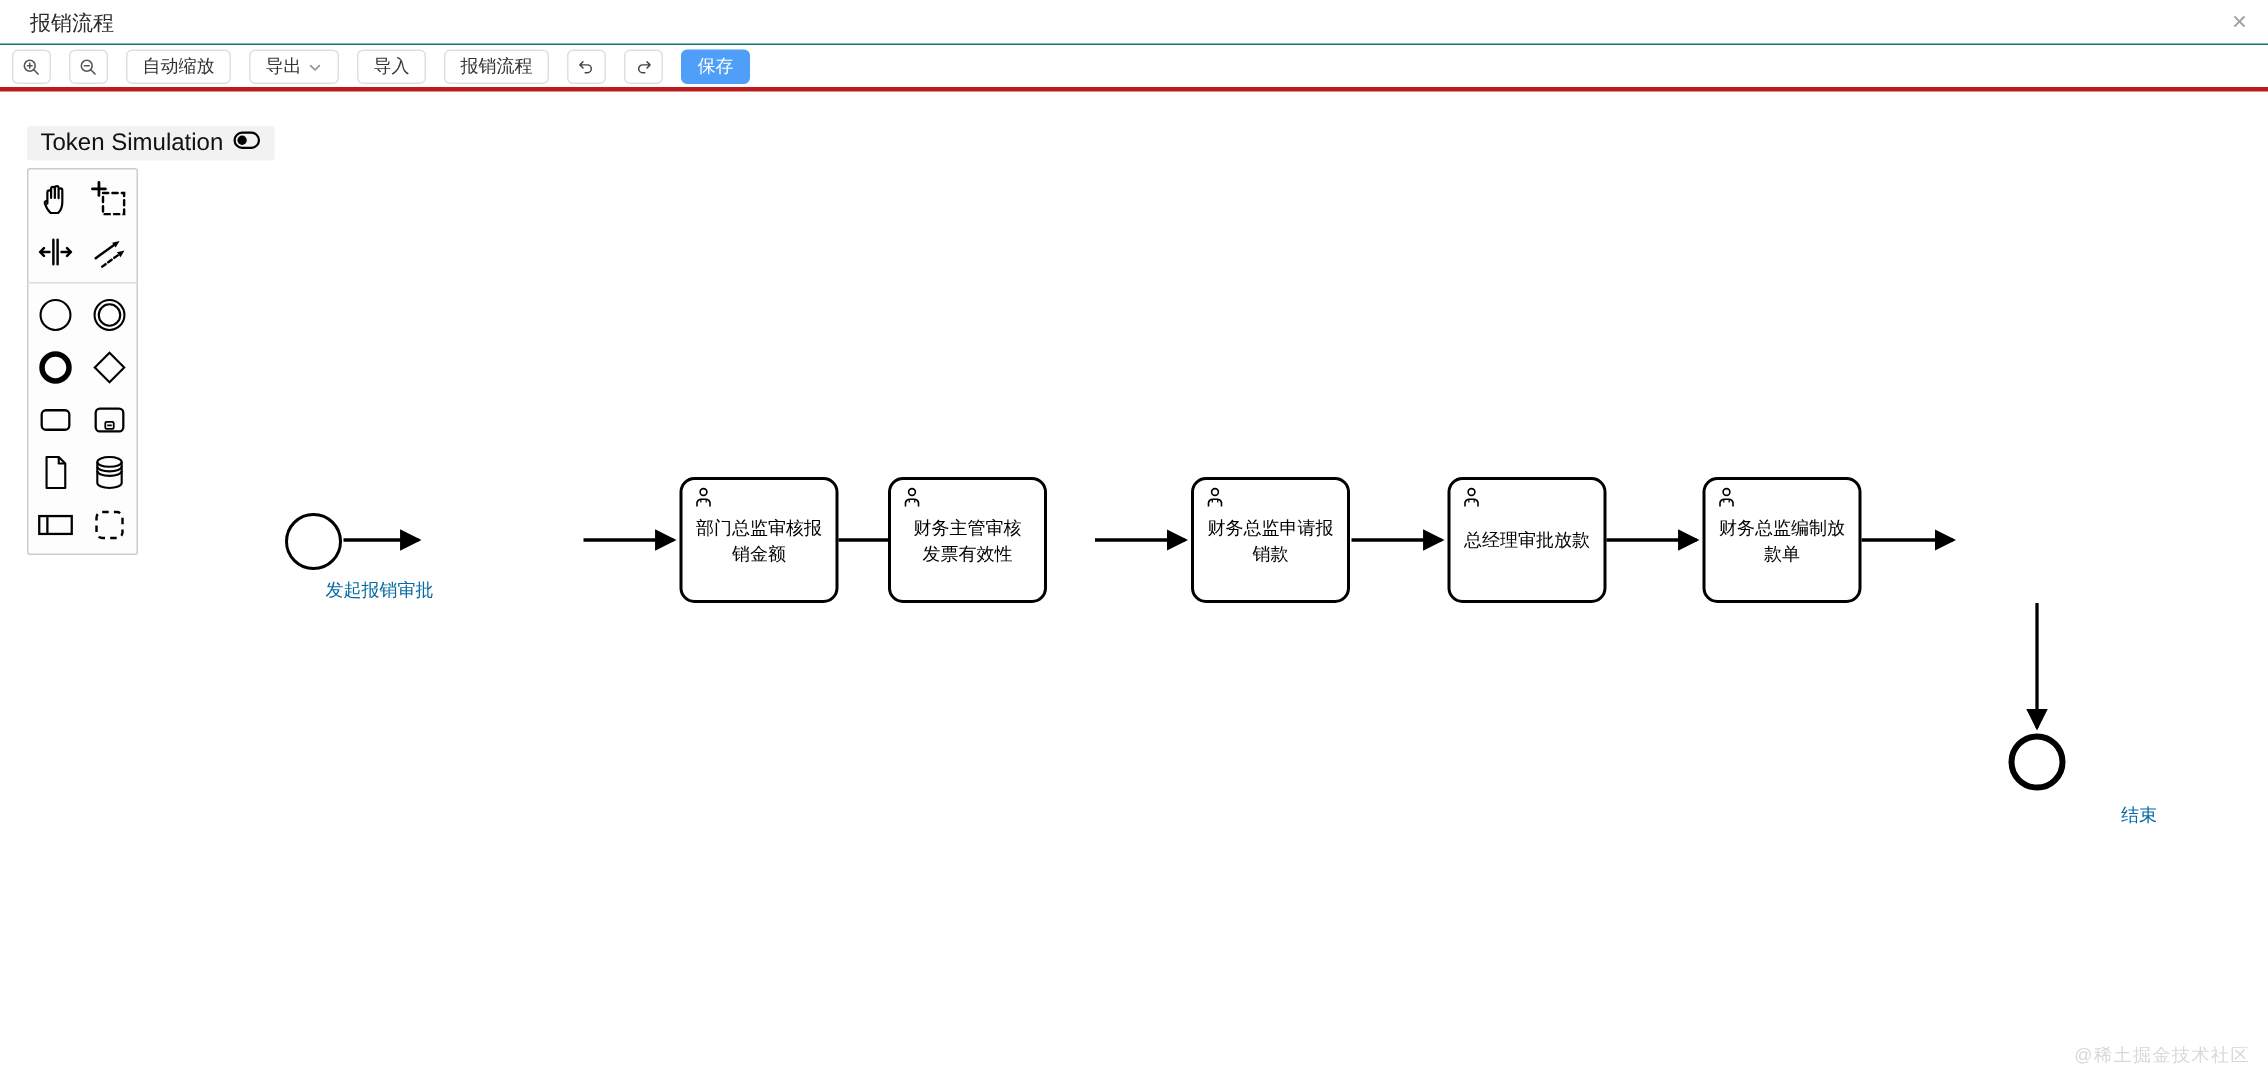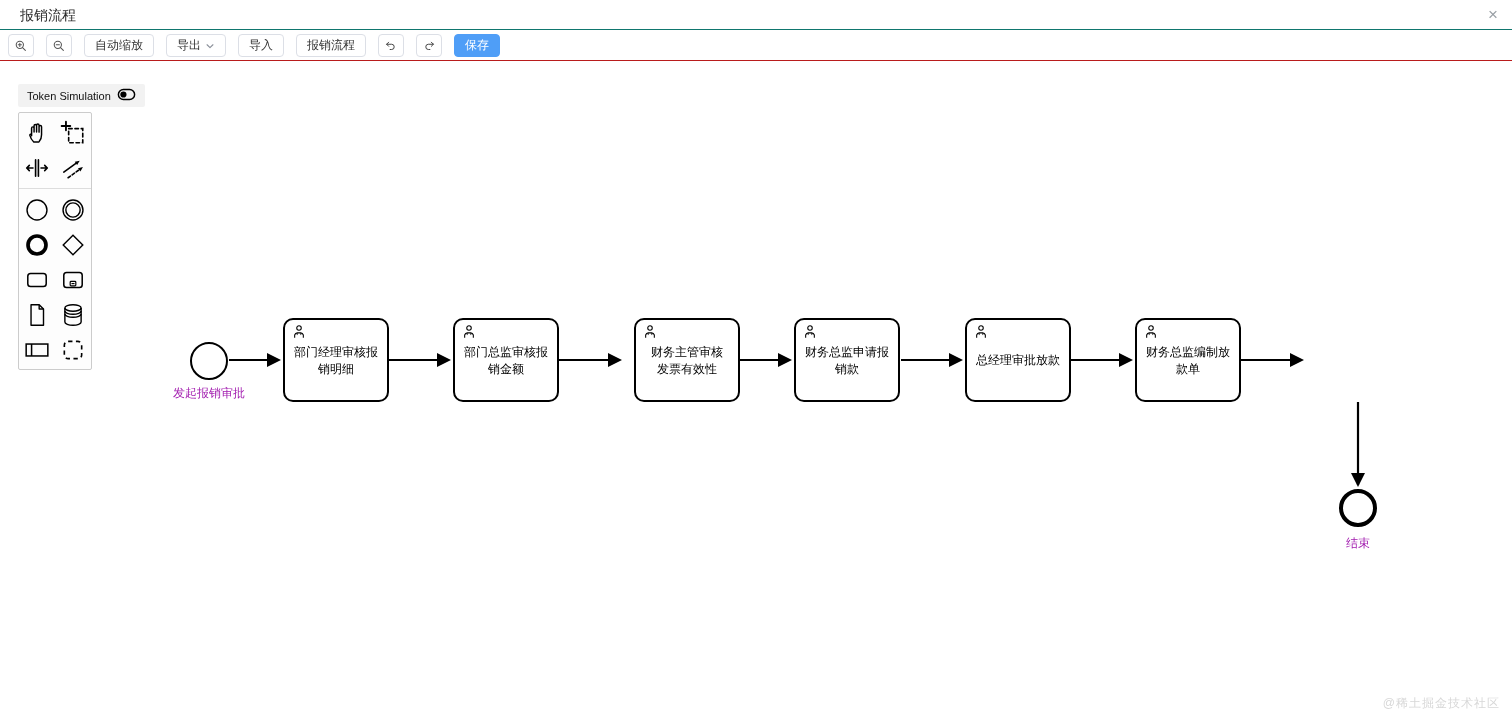--- a/index.html
+++ b/index.html
@@ -11,51 +11,51 @@
   .header { position:absolute; top:0; left:0; right:0; height:30px;
     border-bottom:1px solid #0f766e; background:#fff; z-index:5; }
   .header .title { position:absolute; left:20px; top:0; line-height:30px;
     font-size:14px; color:#2b2b2b; }
   .header .close { position:absolute; right:14px; top:0; line-height:30px;
     font-size:17px; color:#9aa0a6; cursor:pointer; }
 
   
   .toolbar { position:absolute; top:31px; left:0; right:0; height:30px;
     display:flex; align-items:center; padding:0 8px; gap:12px;
-    border-bottom:1px solid #b91c1c; background:#fff; z-index:5; }
+    border-bottom:3px solid #b91c1c; background:#fff; z-index:5; }
   .tbtn { height:23px; display:inline-flex; align-items:center; justify-content:center;
     gap:4px; padding:0 10px; background:#fff; border:1px solid #dcdfe6;
     border-radius:4px; font-size:12px; color:#333; cursor:pointer; }
   .tbtn.icon-only { width:26px; padding:0; }
   .tbtn svg { display:block; }
   .tbtn.primary { background:#4f9ef7; border-color:#4f9ef7; color:#fff; }
 
   
   .canvas { position:absolute; inset:0; z-index:1; }
 
   
   .token-sim { position:absolute; left:18px; top:84px; height:23px;
     display:inline-flex; align-items:center; gap:6px; padding:0 9px;
-    background:#f2f2f2; border-radius:2px; font-size:11px; color:#111;
+    background:#f2f2f2; border-radius:2px; font-size:16px; color:#111;
     cursor:pointer; z-index:4; }
 
   
   .palette { position:absolute; left:18px; top:112px; width:74px;
     background:#fdfdfd; border:1px solid #ccc; border-radius:2px;
     display:flex; flex-wrap:wrap; padding:2px 0; z-index:4; }
   .palette .entry { width:36px; height:35px; display:flex; align-items:center;
     justify-content:center; cursor:pointer; }
   .palette .separator { width:100%; height:0; border-top:1px solid #ddd; margin:3px 0; }
 
   
   .shape { position:absolute; z-index:2; }
   .event-circle { border-radius:50%; background:#fff; }
   .start-event { left:190px; top:342px; width:38px; height:38px; border:2.5px solid #000; }
   .end-event   { left:1339px; top:489px; width:38px; height:38px; border:4.5px solid #000; }
-  .event-label { position:absolute; font-size:12px; color:#a21caf; text-align:center;
+  .event-label { position:absolute; font-size:12px; color:#0369a1; text-align:right;
     white-space:nowrap; z-index:2; }
   .start-label { left:129px; top:385px; width:160px; }
   .end-label   { left:1278px; top:535px; width:160px; }
 
   .task { position:absolute; top:318px; width:106px; height:84px;
     border:2.5px solid #000; border-radius:10px; background:#fff; z-index:2;
     cursor:pointer; }
   .task .ticon { position:absolute; left:6px; top:4px; }
   .task .tlabel { position:absolute; left:2px; right:2px; top:50%;
     transform:translateY(-46%); text-align:center; font-size:12px; line-height:1.45;
@@ -236,39 +236,30 @@
       <line x1="730" y1="360" x2="790" y2="360" stroke="#000" stroke-width="2.2" marker-end="url(#mArrow)"></line>
       <line x1="901" y1="360" x2="961" y2="360" stroke="#000" stroke-width="2.2" marker-end="url(#mArrow)"></line>
       <line x1="1071" y1="360" x2="1131" y2="360" stroke="#000" stroke-width="2.2" marker-end="url(#mArrow)"></line>
       <line x1="1241" y1="360" x2="1302" y2="360" stroke="#000" stroke-width="2.2" marker-end="url(#mArrow)"></line>
       <line x1="1358" y1="402" x2="1358" y2="485" stroke="#000" stroke-width="2.2" marker-end="url(#mArrow)"></line>
     </svg>
 
     <div class="shape event-circle start-event"></div>
     <div class="event-label start-label">发起报销审批</div>
 
-    <div class="task" style="left:283px">
-      <span class="ticon"><svg width="16" height="16" viewBox="0 0 24 24" fill="none" stroke="#000" stroke-width="1.6">
-            <circle cx="12" cy="6" r="3.4"></circle>
-            <path d="M5.5 20.5v-4c.6-2 2.2-3.2 4-3.2h5c1.8 0 3.4 1.2 4 3.2v4" stroke-linejoin="round"></path>
-            <path d="M9.3 13.4v3.2M14.7 13.4v3.2" stroke-width="1.2"></path>
-          </svg></span>
-      <div class="tlabel">部门经理审核报
-销明细</div>
-    </div>
     <div class="task" style="left:453px">
       <span class="ticon"><svg width="16" height="16" viewBox="0 0 24 24" fill="none" stroke="#000" stroke-width="1.6">
             <circle cx="12" cy="6" r="3.4"></circle>
             <path d="M5.5 20.5v-4c.6-2 2.2-3.2 4-3.2h5c1.8 0 3.4 1.2 4 3.2v4" stroke-linejoin="round"></path>
             <path d="M9.3 13.4v3.2M14.7 13.4v3.2" stroke-width="1.2"></path>
           </svg></span>
       <div class="tlabel">部门总监审核报
 销金额</div>
     </div>
-    <div class="task" style="left:634px">
+    <div class="task" style="left:592px">
       <span class="ticon"><svg width="16" height="16" viewBox="0 0 24 24" fill="none" stroke="#000" stroke-width="1.6">
             <circle cx="12" cy="6" r="3.4"></circle>
             <path d="M5.5 20.5v-4c.6-2 2.2-3.2 4-3.2h5c1.8 0 3.4 1.2 4 3.2v4" stroke-linejoin="round"></path>
             <path d="M9.3 13.4v3.2M14.7 13.4v3.2" stroke-width="1.2"></path>
           </svg></span>
       <div class="tlabel">财务主管审核
 发票有效性</div>
     </div>
     <div class="task" style="left:794px">
       <span class="ticon"><svg width="16" height="16" viewBox="0 0 24 24" fill="none" stroke="#000" stroke-width="1.6">

